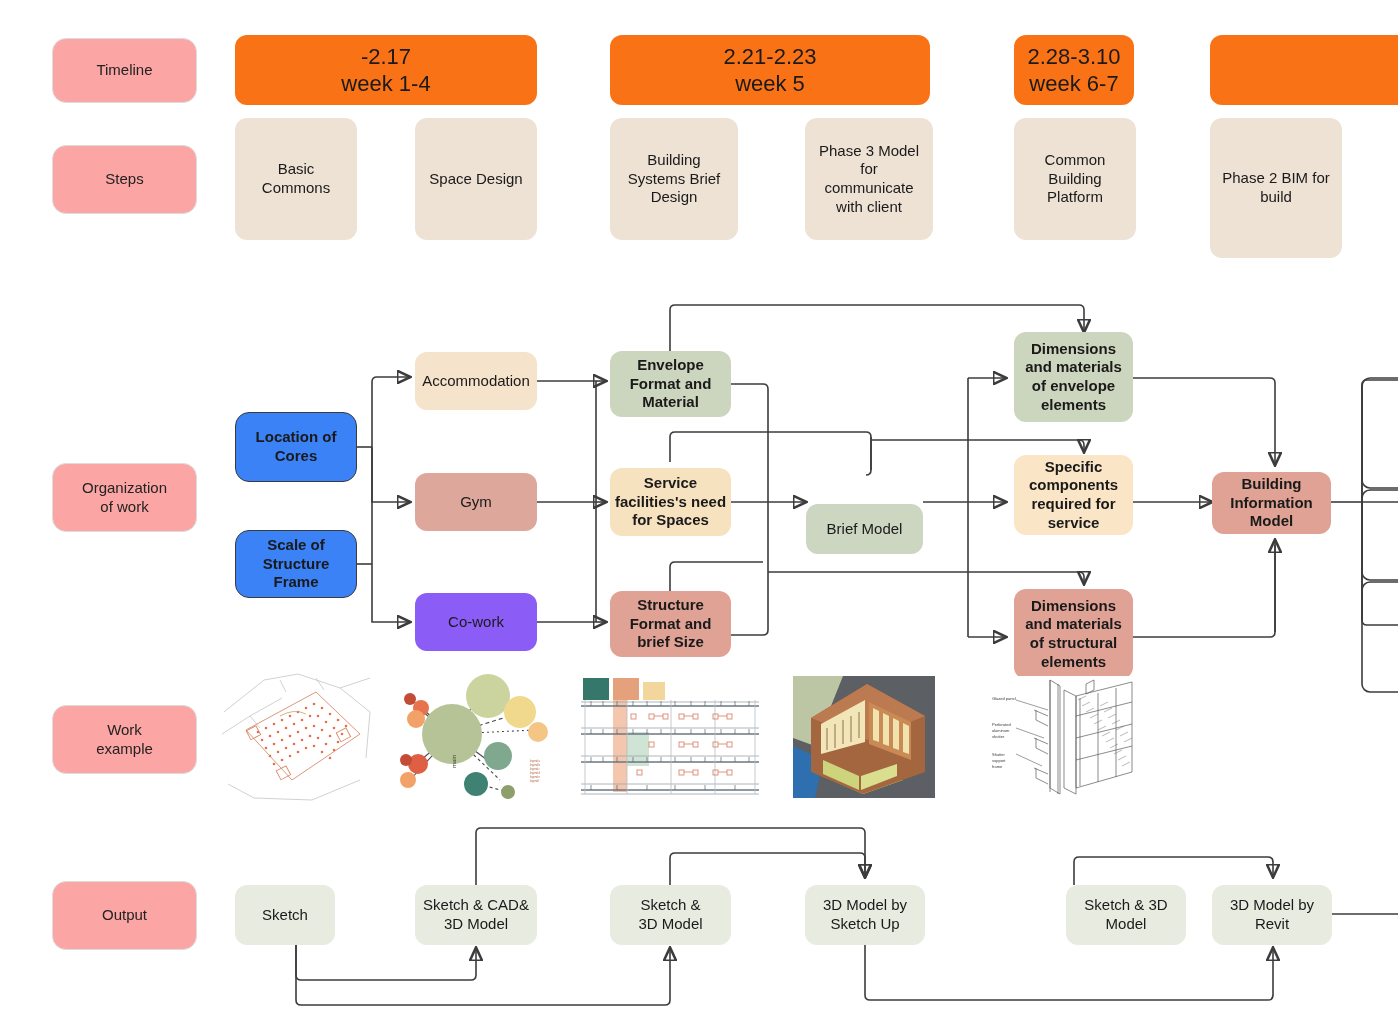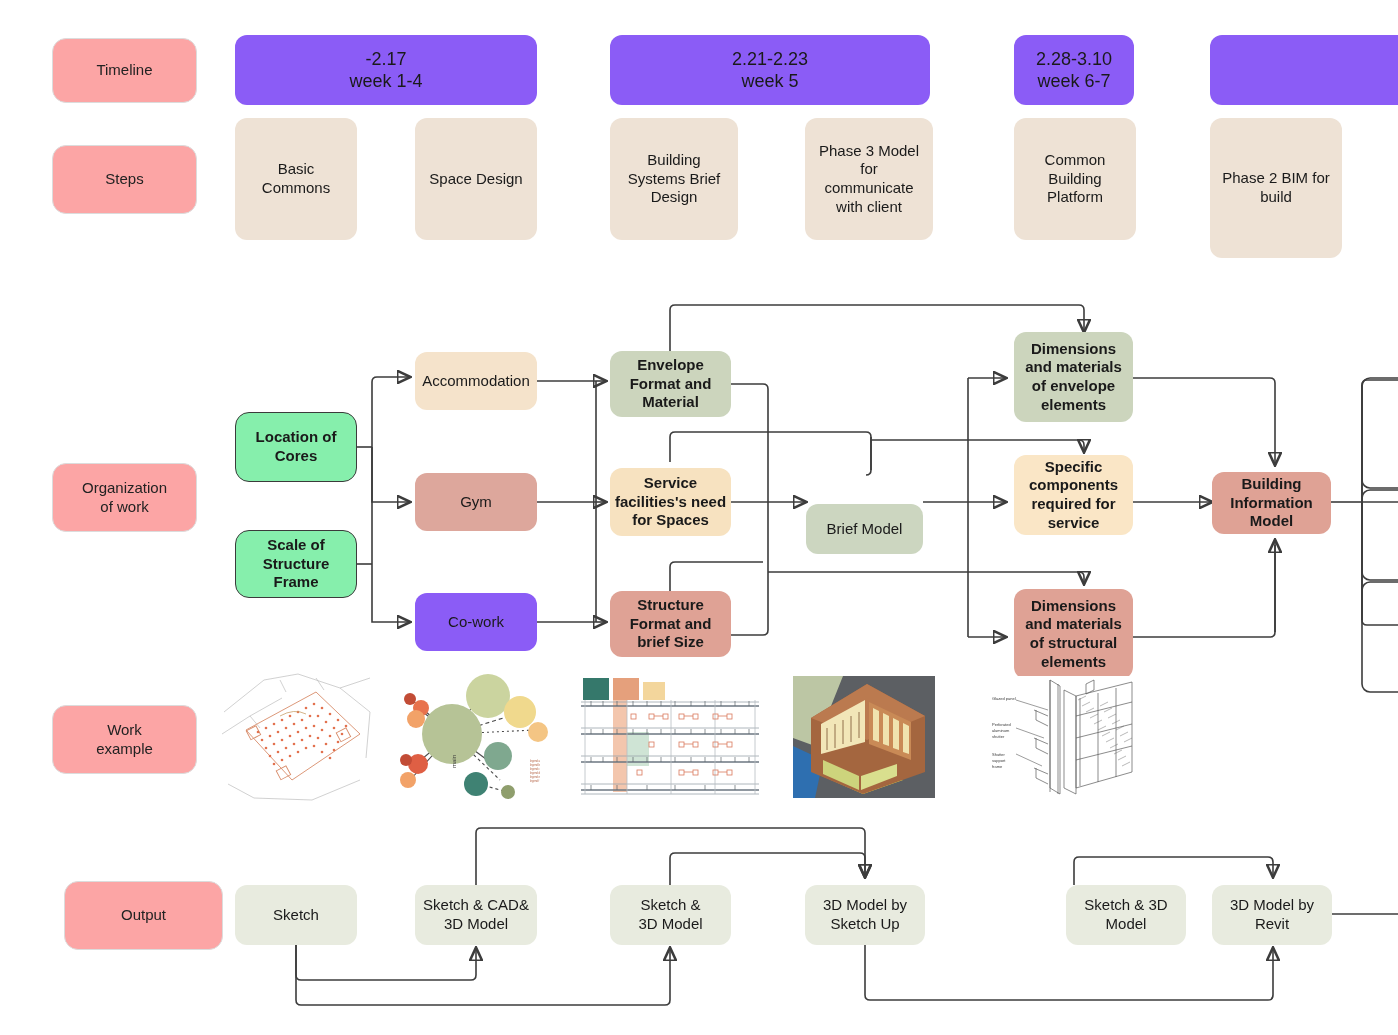--- a/index.html
+++ b/index.html
@@ -28,25 +28,25 @@
   
   .rowlabel {
     background: #fca5a5;
     border: 1px solid #dcdcdc;
     border-radius: 14px;
     font-size: 15px;
     color: #222;
   }
 
   
-  .beige { background: #8b5cf6; font-size: 18px; }
+  .beige { background: #f97316; font-size: 22px; }
   .beige-step { background: #eee2d5; font-size: 15px; }
 
   
-  .n-white { background:#86efac; border:1.6px solid #3b3b3b; border-radius:14px; font-weight:bold; font-size:15px;}
+  .n-white { background:#3b82f6; border:1.6px solid #3b3b3b; border-radius:14px; font-weight:bold; font-size:15px;}
   .n-peach { background:#f5e3cb; font-size:15px; }
   .n-rose  { background:#dda79c; font-size:15px; }
   .n-sage  { background:#8b5cf6; font-size:15px; }
   .n-sage2 { background:#ccd6c0; font-size:15px;margin-top:27px; }
   .n-cream { background:#f7e2c0; font-weight:bold; font-size:15px; }
   .n-rose2 { background:#dfa295; font-weight:bold; font-size:15px; }
   .n-sagebold { background:#ccd5bd; font-weight:bold; font-size:15px; }
   .n-creambold { background:#fae6c6; font-weight:bold; font-size:15px; }
   .n-output { background:#e8ebdf; font-size:15px; }
 
@@ -136,21 +136,21 @@
   <div class="box rowlabel" style="left:52px; top:38px; width:145px; height:65px;">Timeline</div>
 
   <div class="box rowlabel" style="left:52px; top:145px; width:145px; height:69px;">Steps</div>
 
   <div class="box rowlabel" style="left:52px; top:705px; width:145px; height:69px;">Work
 example</div>
 
   <div class="box rowlabel" style="left:52px; top:463px; width:145px; height:69px;">Organization
 of work</div>
 
-  <div class="box rowlabel" style="left:64px; top:881px; width:159px; height:69px;">Output</div>
+  <div class="box rowlabel" style="left:52px; top:881px; width:145px; height:69px;">Output</div>
 
   <div class="box beige" style="left:235px; top:35px; width:302px; height:70px;">-2.17
 week 1-4</div>
   <div class="box beige" style="left:610px; top:35px; width:320px; height:70px;">2.21-2.23
 week 5</div>
   <div class="box beige" style="left:1014px; top:35px; width:120px; height:70px;">2.28-3.10
 week 6-7</div>
   <div class="box beige" style="left:1210px; top:35px; width:230px; height:70px;"></div>
 
   <div class="box beige-step" style="left:235px; top:118px; width:122px; height:122px;">Basic
@@ -443,21 +443,21 @@
         <text x="2" y="50">Perforated</text>
           <text x="2" y="56">aluminum</text>
           <text x="2" y="62">shutter</text>
         <text x="2" y="80">Shutter</text>
           <text x="2" y="86">support</text>
           <text x="2" y="92">frame</text>
       </g>
     </svg>
   </div>
 
-  <div class="box n-output" style="left:235px; top:885px; width:122px; height:60px;">Sketch</div>
+  <div class="box n-output" style="left:235px; top:885px; width:100px; height:60px;">Sketch</div>
   <div class="box n-output" style="left:415px; top:885px; width:122px; height:60px;">Sketch &amp; CAD&amp;
 3D Model</div>
   <div class="box n-output" style="left:610px; top:885px; width:121px; height:60px;text-align:center;">Sketch &amp;
 3D Model</div>
   <div class="box n-output" style="left:805px; top:885px; width:120px; height:60px;">3D Model by
 Sketch Up</div>
   <div class="box n-output" style="left:1066px; top:885px; width:120px; height:60px;">Sketch &amp; 3D
 Model</div>
   <div class="box n-output" style="left:1212px; top:885px; width:120px; height:60px;">3D Model by
 Revit</div>

